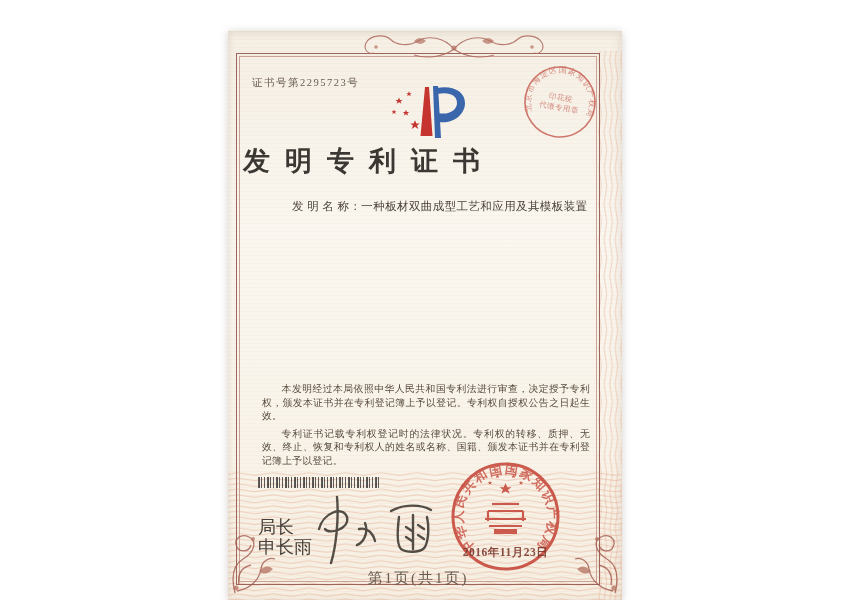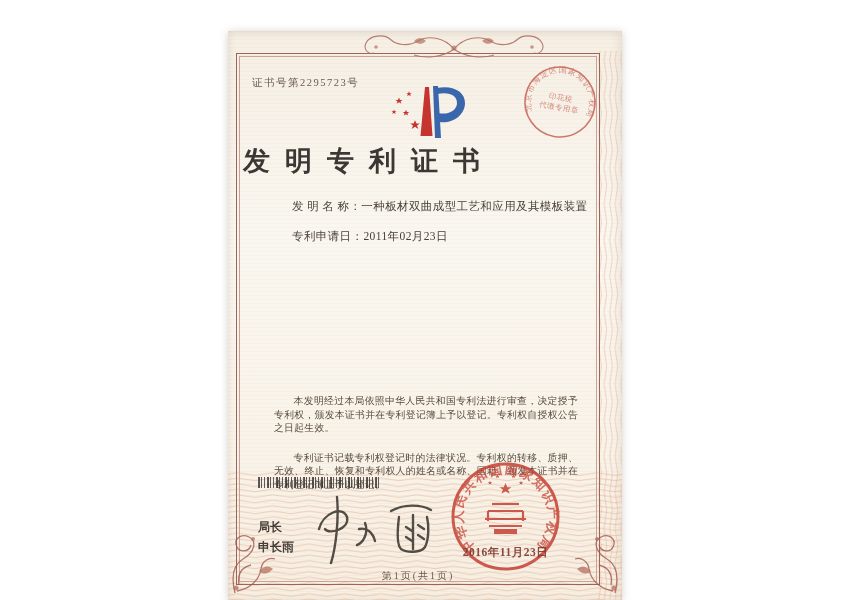--- a/index.html
+++ b/index.html
@@ -39,37 +39,37 @@
     font-size:27px;font-weight:bold;color:#3b3733;letter-spacing:15px;text-indent:15px;
   }
   .fields{position:absolute;left:30px;right:26px;top:168px;z-index:4;margin-left:34px;}
   .frow{height:29.5px;font-size:11.5px;color:#4d443b;letter-spacing:.4px;white-space:nowrap;}
   .flabel{color:#4d443b;}
   .fvalue{color:#463d34;}
   .bodytext{
     position:absolute;left:30px;width:336px;top:347px;z-index:4;
     font-size:9.8px;line-height:13.6px;color:#56493c;text-align:justify;letter-spacing:.3px;
   }
-  .bodytext p{margin:16px;text-indent:2em;}
+  .bodytext p{margin:4px;text-indent:2em;}
   .barcode{
     position:absolute;left:30px;top:446px;width:122px;height:11px;z-index:4;opacity:.82;
     background:
       repeating-linear-gradient(90deg,#3c3c3c 0 1px, rgba(0,0,0,0) 1px 3px),
       repeating-linear-gradient(90deg,#2e2e2e 0 2px, rgba(0,0,0,0) 2px 9px);
   }
-  .officer{position:absolute;left:30px;top:486px;z-index:4;font-size:12px;font-weight:700;color:#47403a;line-height:20px;}
+  .officer{position:absolute;left:30px;top:486px;z-index:4;font-size:18px;font-weight:400;color:#47403a;line-height:20px;}
   .signature{position:absolute;left:75px;top:456px;width:150px;height:88px;z-index:5;}
   .seal{position:absolute;left:220px;top:428px;width:115px;height:115px;z-index:5;}
   .seal-date{
     position:absolute;left:214px;top:514px;width:127px;z-index:6;text-align:center;
     font-size:11.5px;font-weight:bold;color:#7c382e;letter-spacing:.5px;opacity:.9;
   }
   .footer{
     position:absolute;left:8px;right:22px;top:538px;z-index:4;text-align:center;
-    font-size:10px;color:#6a5c52;letter-spacing:2px;
+    font-size:15px;color:#6a5c52;letter-spacing:2px;
   }
   .stamp-ring-text{font-size:8px;letter-spacing:1px;fill:#c4584c;opacity:.85;}
   .stamp-center-text{font-size:7.5px;fill:#c4584c;opacity:.85;letter-spacing:.5px;}
   .seal-ring-text{font-size:13px;letter-spacing:1.6px;fill:#c23b2e;opacity:.88;font-weight:bold;}
 </style>
 </head>
 <body>
 
 <div class="photo">
 
@@ -162,23 +162,20 @@
       <use href="#st" transform="translate(27,41) scale(0.48)"></use>
     </g>
   </svg>
 
   <div class="title">发明专利证书</div>
 
   <div class="fields">
     <div class="frow">
       <span class="flabel">发 明 名 称：</span><span class="fvalue">一种板材双曲成型工艺和应用及其模板装置</span>
     </div>
-    <div class="frow">
-      <span class="flabel">专利申请日：</span><span class="fvalue">2011年02月23日</span>
-    </div>
   </div>
 
   <div class="bodytext">
     <p>本发明经过本局依照中华人民共和国专利法进行审查，决定授予专利权，颁发本证书并在专利登记簿上予以登记。专利权自授权公告之日起生效。</p>
     <p>专利证书记载专利权登记时的法律状况。专利权的转移、质押、无效、终止、恢复和专利权人的姓名或名称、国籍、颁发本证书并在专利登记簿上予以登记。</p>
   </div>
 
   <div class="barcode"></div>
 
   <div class="officer">

